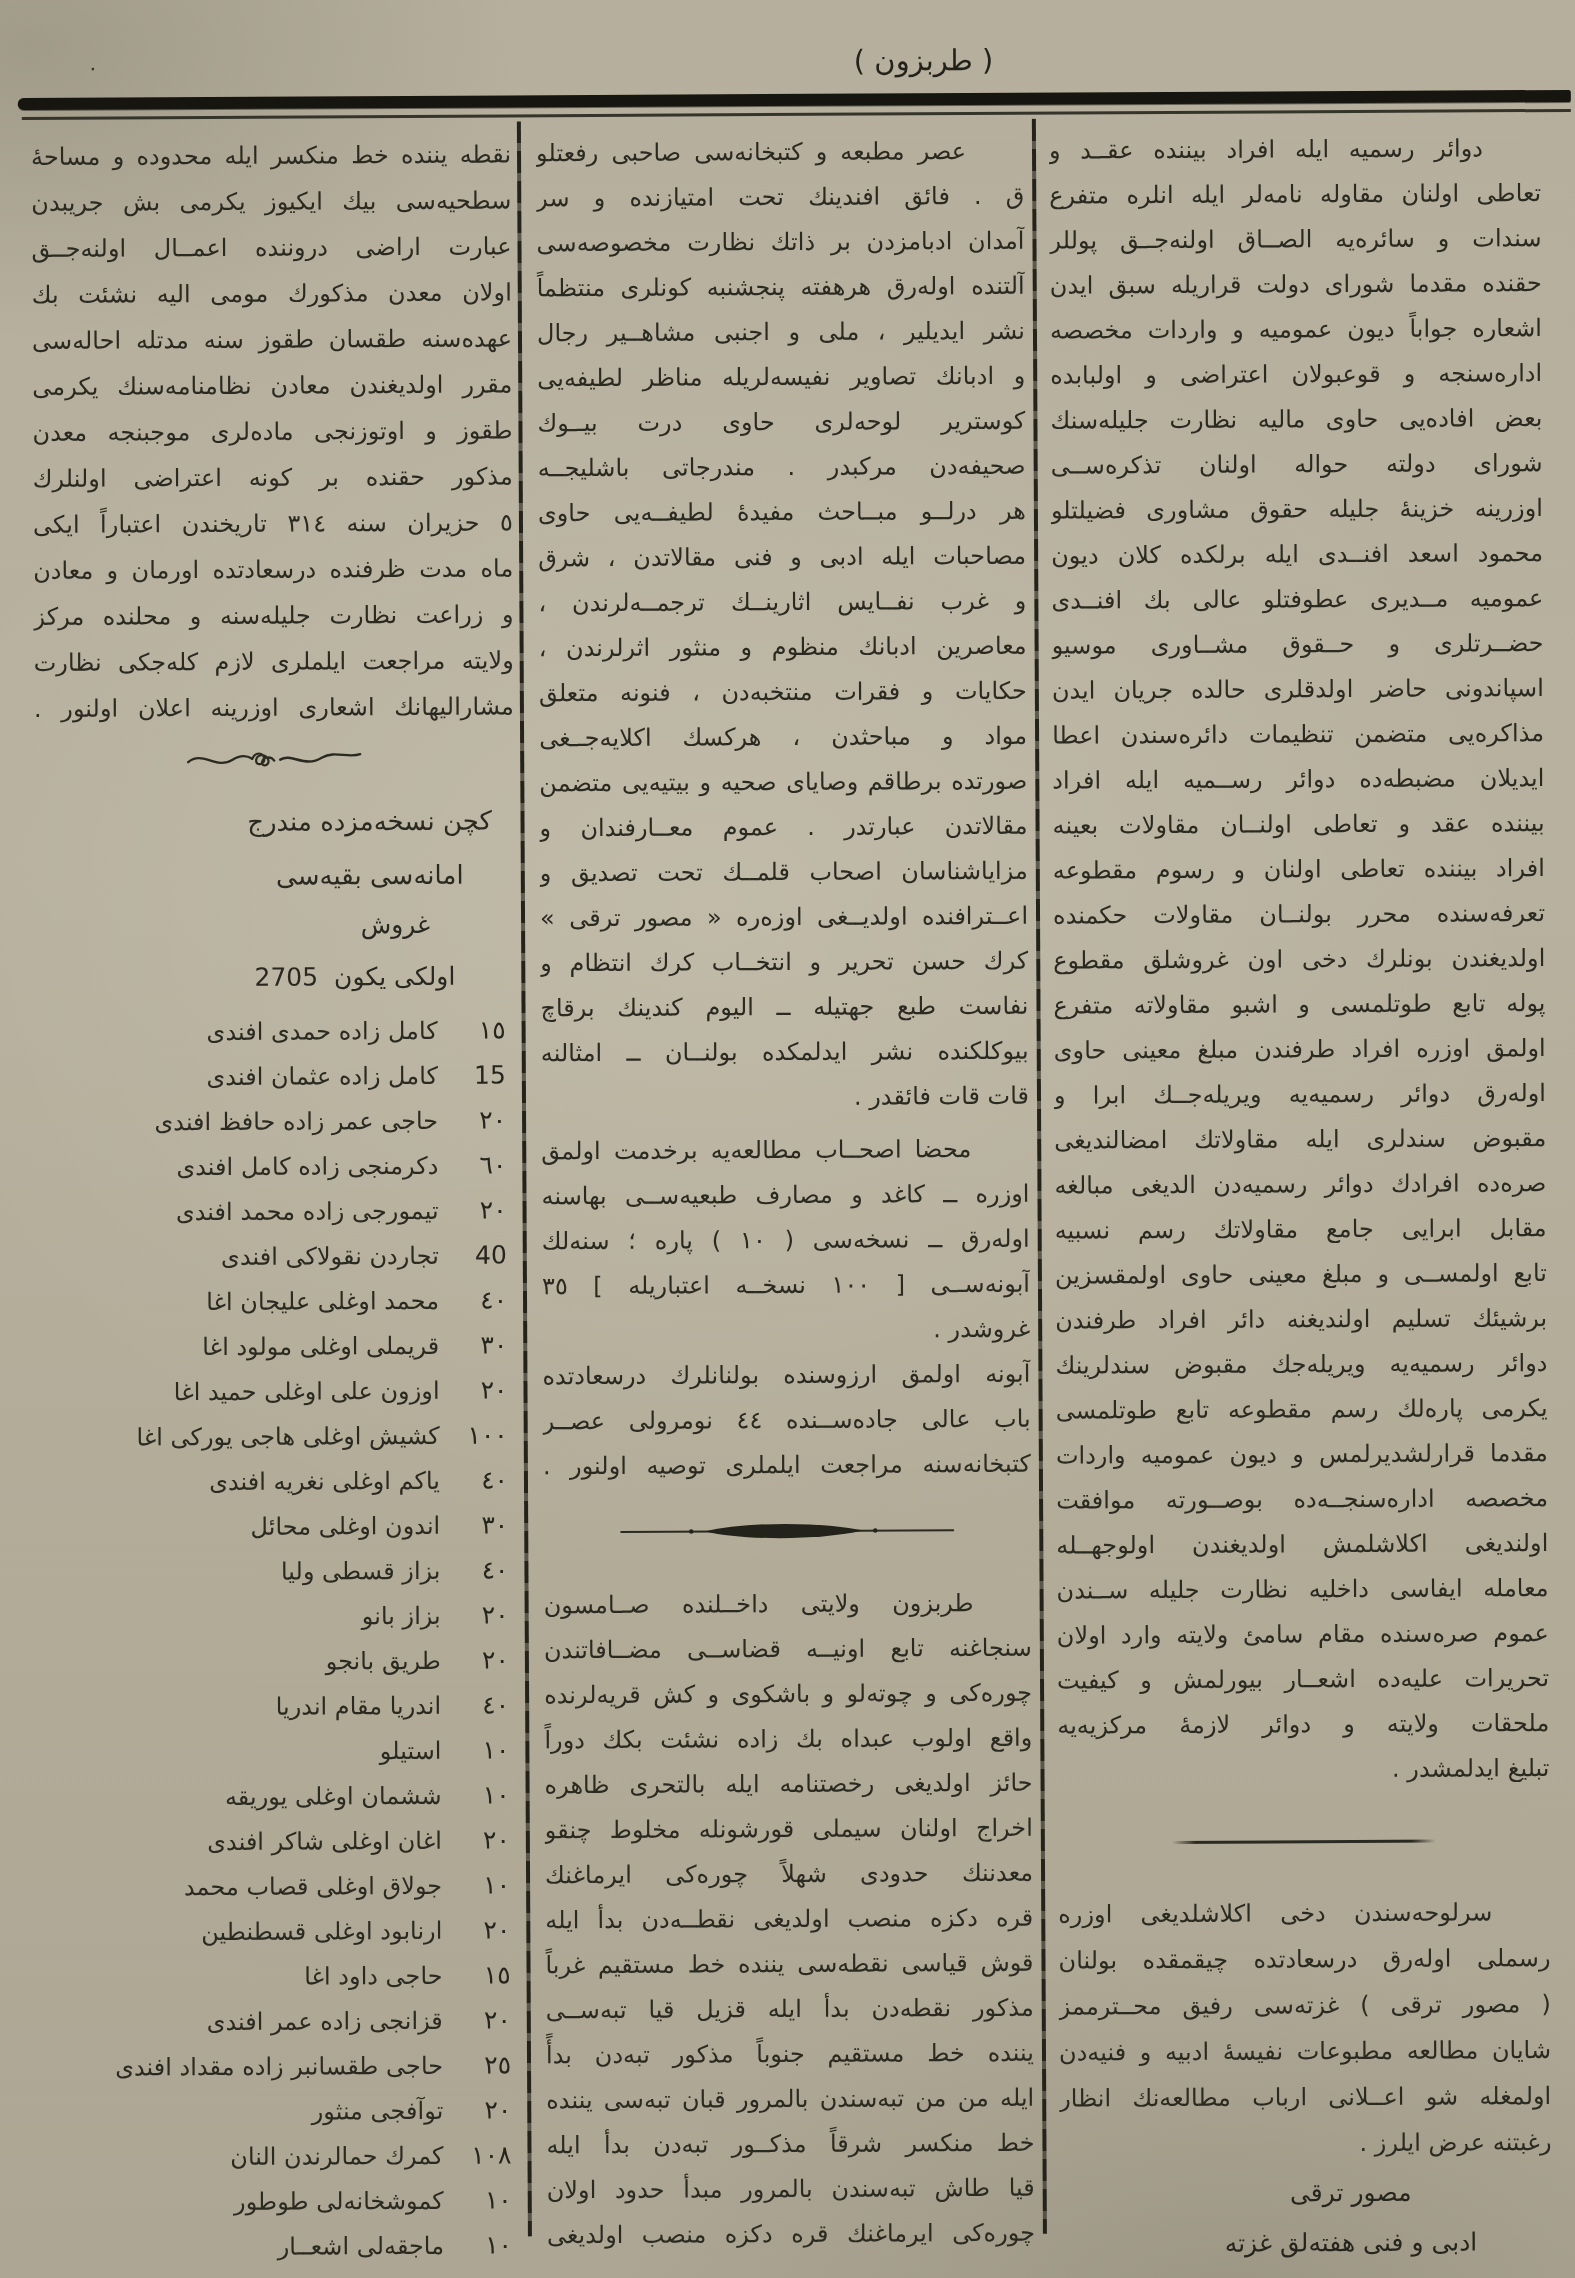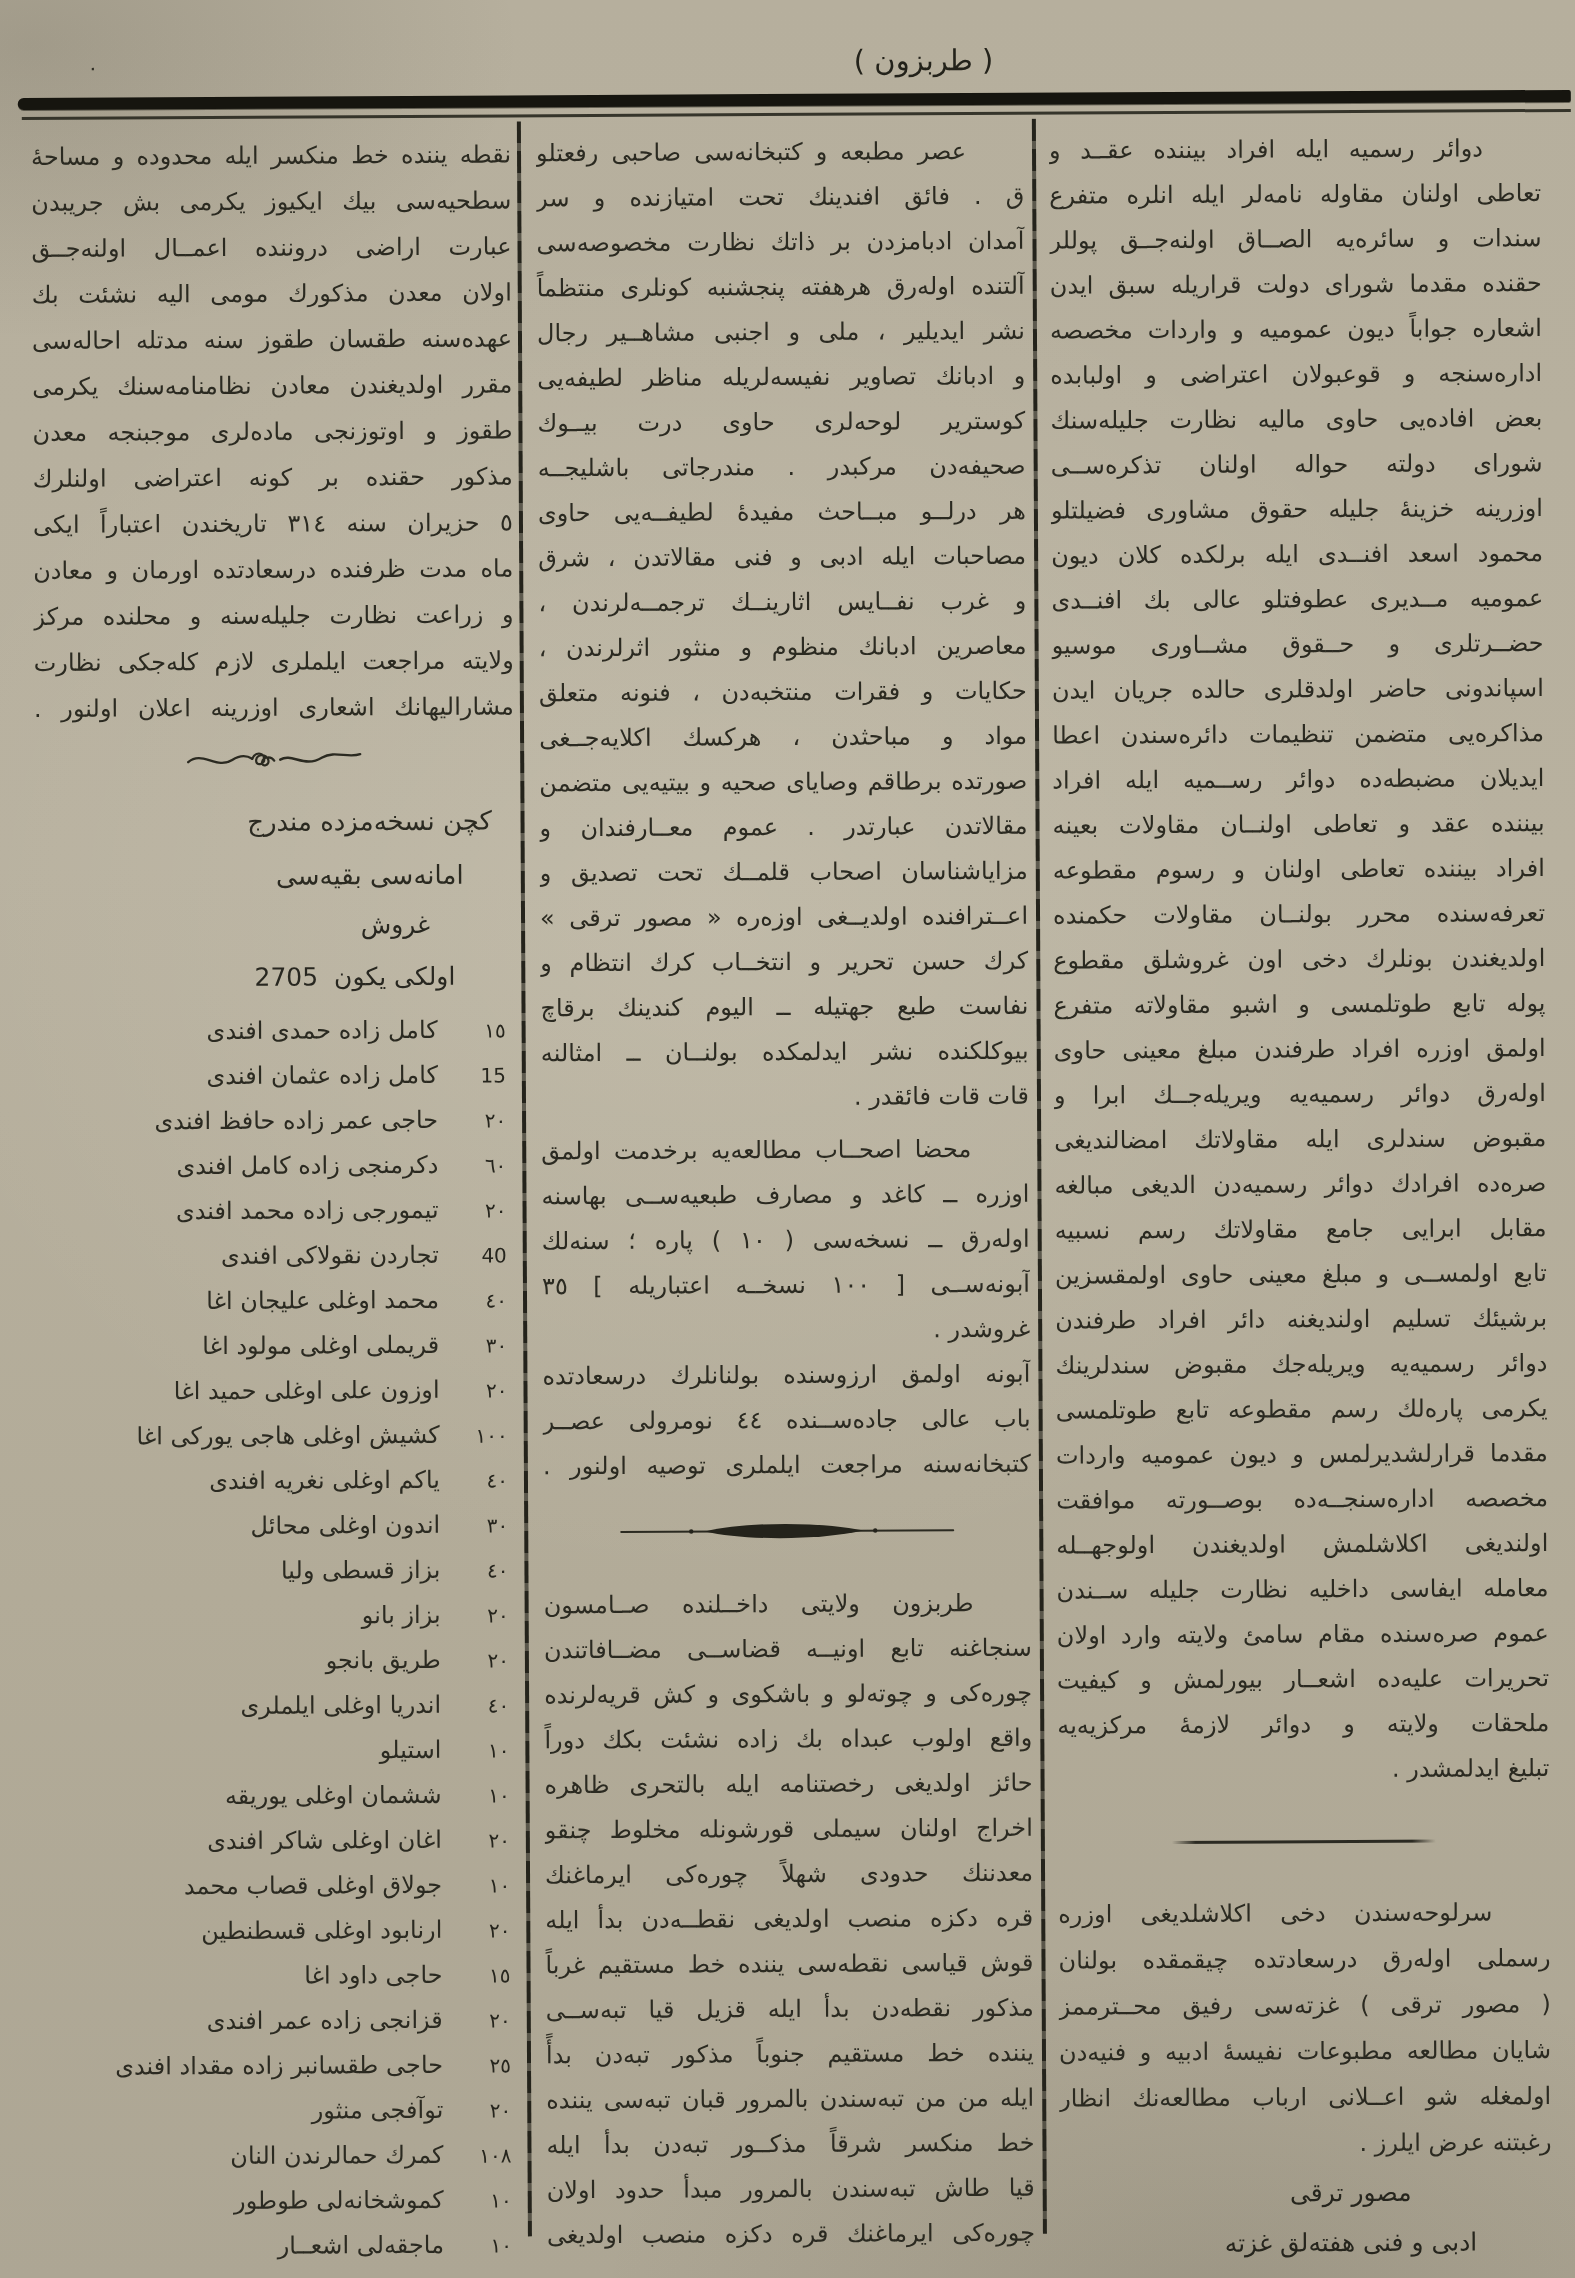--- a/index.html
+++ b/index.html
@@ -37,21 +37,21 @@
   .lines .tline.indent{padding-right:58px;}
   .lines .tline.ragged{text-align:right;text-align-last:right;}
   .heading .tline{height:54px;line-height:54px;font-size:26px;text-align:center;text-align-last:center;}
   .heading{padding-left:190px;}
   .kurus{direction:rtl;text-align:right;padding-right:85px;font-size:25px;height:46px;line-height:46px;}
   .totalrow{display:flex;direction:rtl;justify-content:flex-start;gap:16px;
     padding-right:60px;font-size:25px;height:46px;line-height:46px;}
   .list .lrow{display:flex;direction:ltr;justify-content:flex-end;align-items:baseline;
     gap:20px;height:45px;line-height:45px;padding-right:10px;}
   .list .lname{direction:rtl;font-size:24px;color:#2b2a21;}
-  .list .lnum{direction:ltr;text-align:right;min-width:48px;flex-shrink:0;font-size:20px;color:#26251d;}
+  .list .lnum{direction:ltr;text-align:right;min-width:48px;flex-shrink:0;font-size:25px;color:#26251d;}
   .orn{display:block;margin:0 auto;}
   .hr-right{position:absolute;left:114px;width:264px;height:3px;
     background:linear-gradient(90deg,transparent,#2b2a22 9%,#2b2a22 91%,transparent);}
   .sig{direction:rtl;text-align:center;font-size:25px;height:48px;line-height:48px;padding-left:90px;color:#26251d;}
   svg .ink{stroke:#2b2a21;fill:none;stroke-linecap:round;}
   svg .inkfill{fill:#24231b;stroke:none;}
 </style>
 </head>
 <body>
 
@@ -267,21 +267,21 @@
           </div>
           <div class="lrow">
             <span class="lname">بزاز بانو</span>
             <span class="lnum">٢٠</span>
           </div>
           <div class="lrow">
             <span class="lname">طريق بانجو</span>
             <span class="lnum">٢٠</span>
           </div>
           <div class="lrow">
-            <span class="lname">اندريا اوغلى ايلملرى</span>
+            <span class="lname">اندريا مقام اندريا</span>
             <span class="lnum">٤٠</span>
           </div>
           <div class="lrow">
             <span class="lname">استيلو</span>
             <span class="lnum">١٠</span>
           </div>
           <div class="lrow">
             <span class="lname">ششمان اوغلى يوريقه</span>
             <span class="lnum">١٠</span>
           </div>

